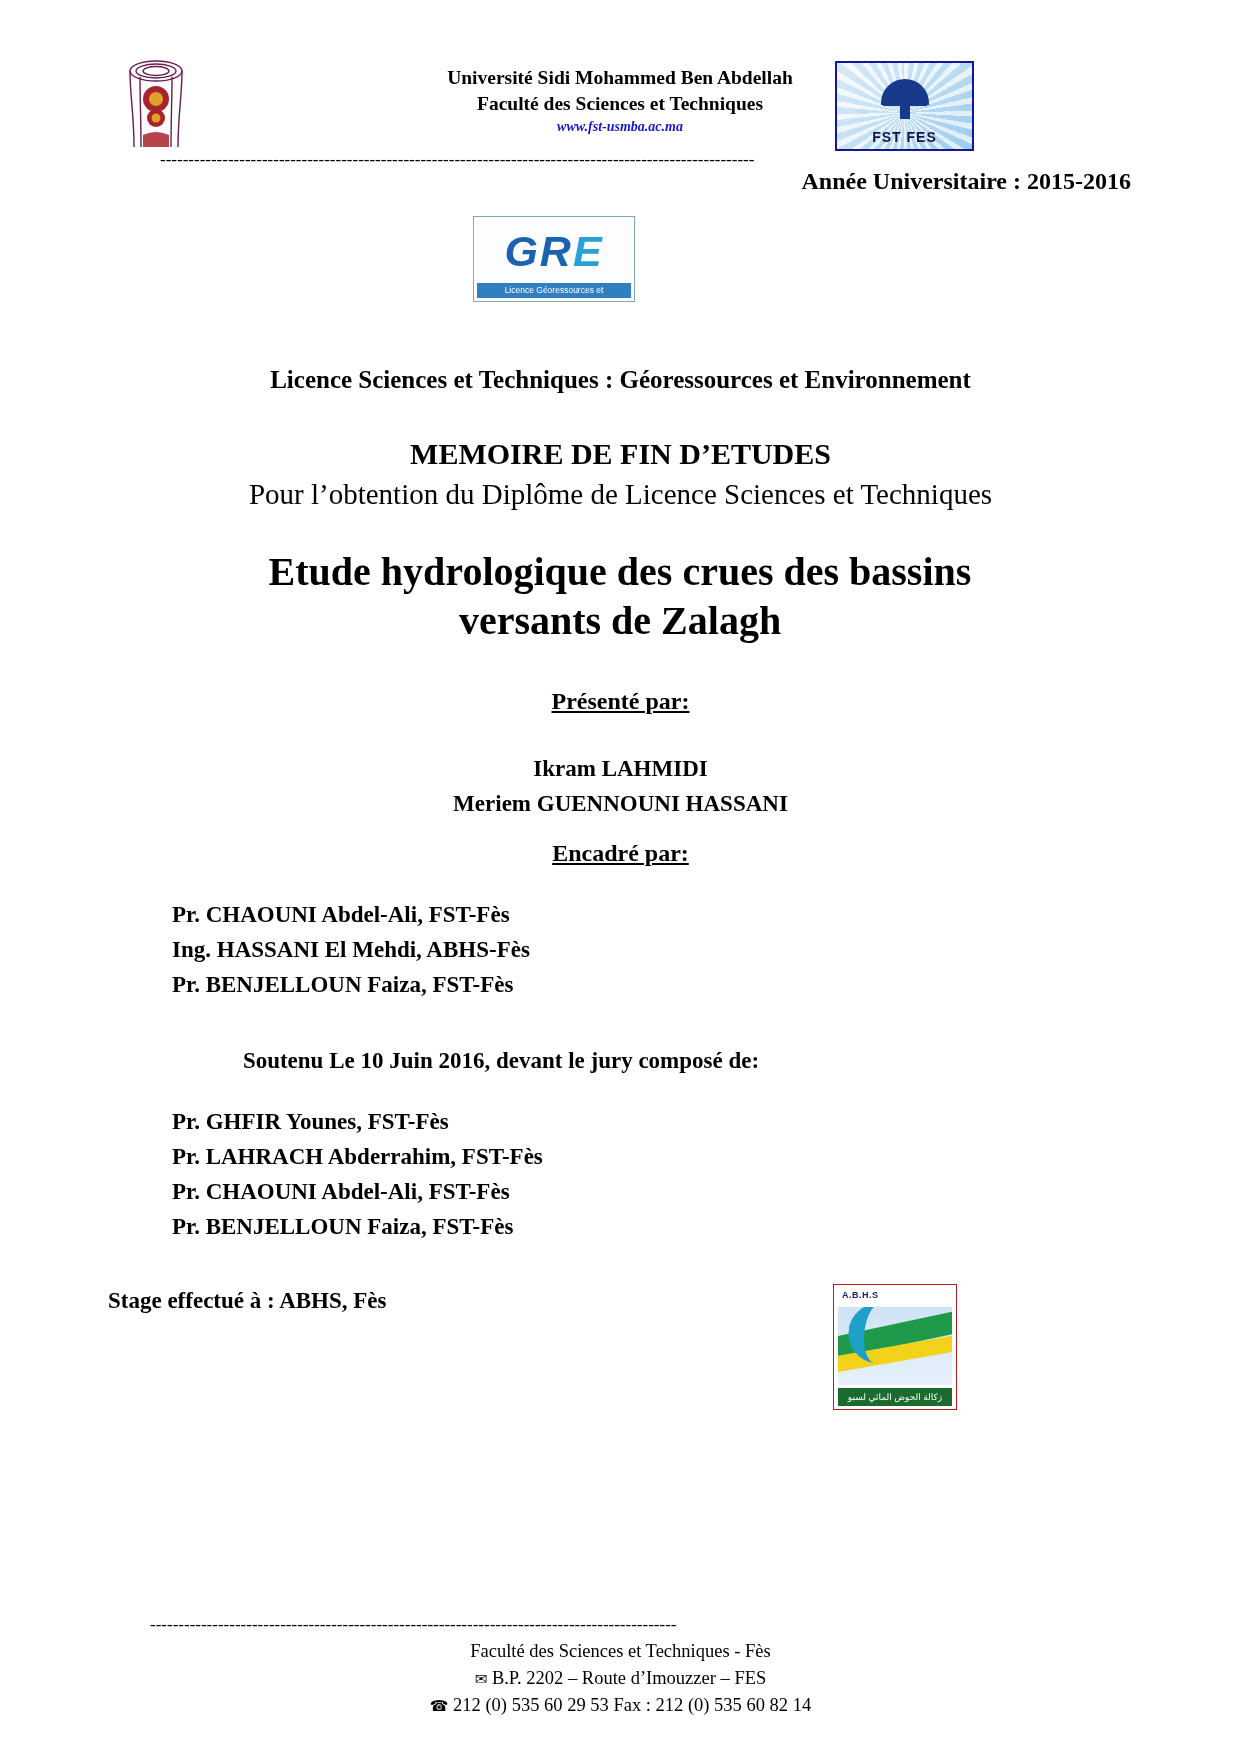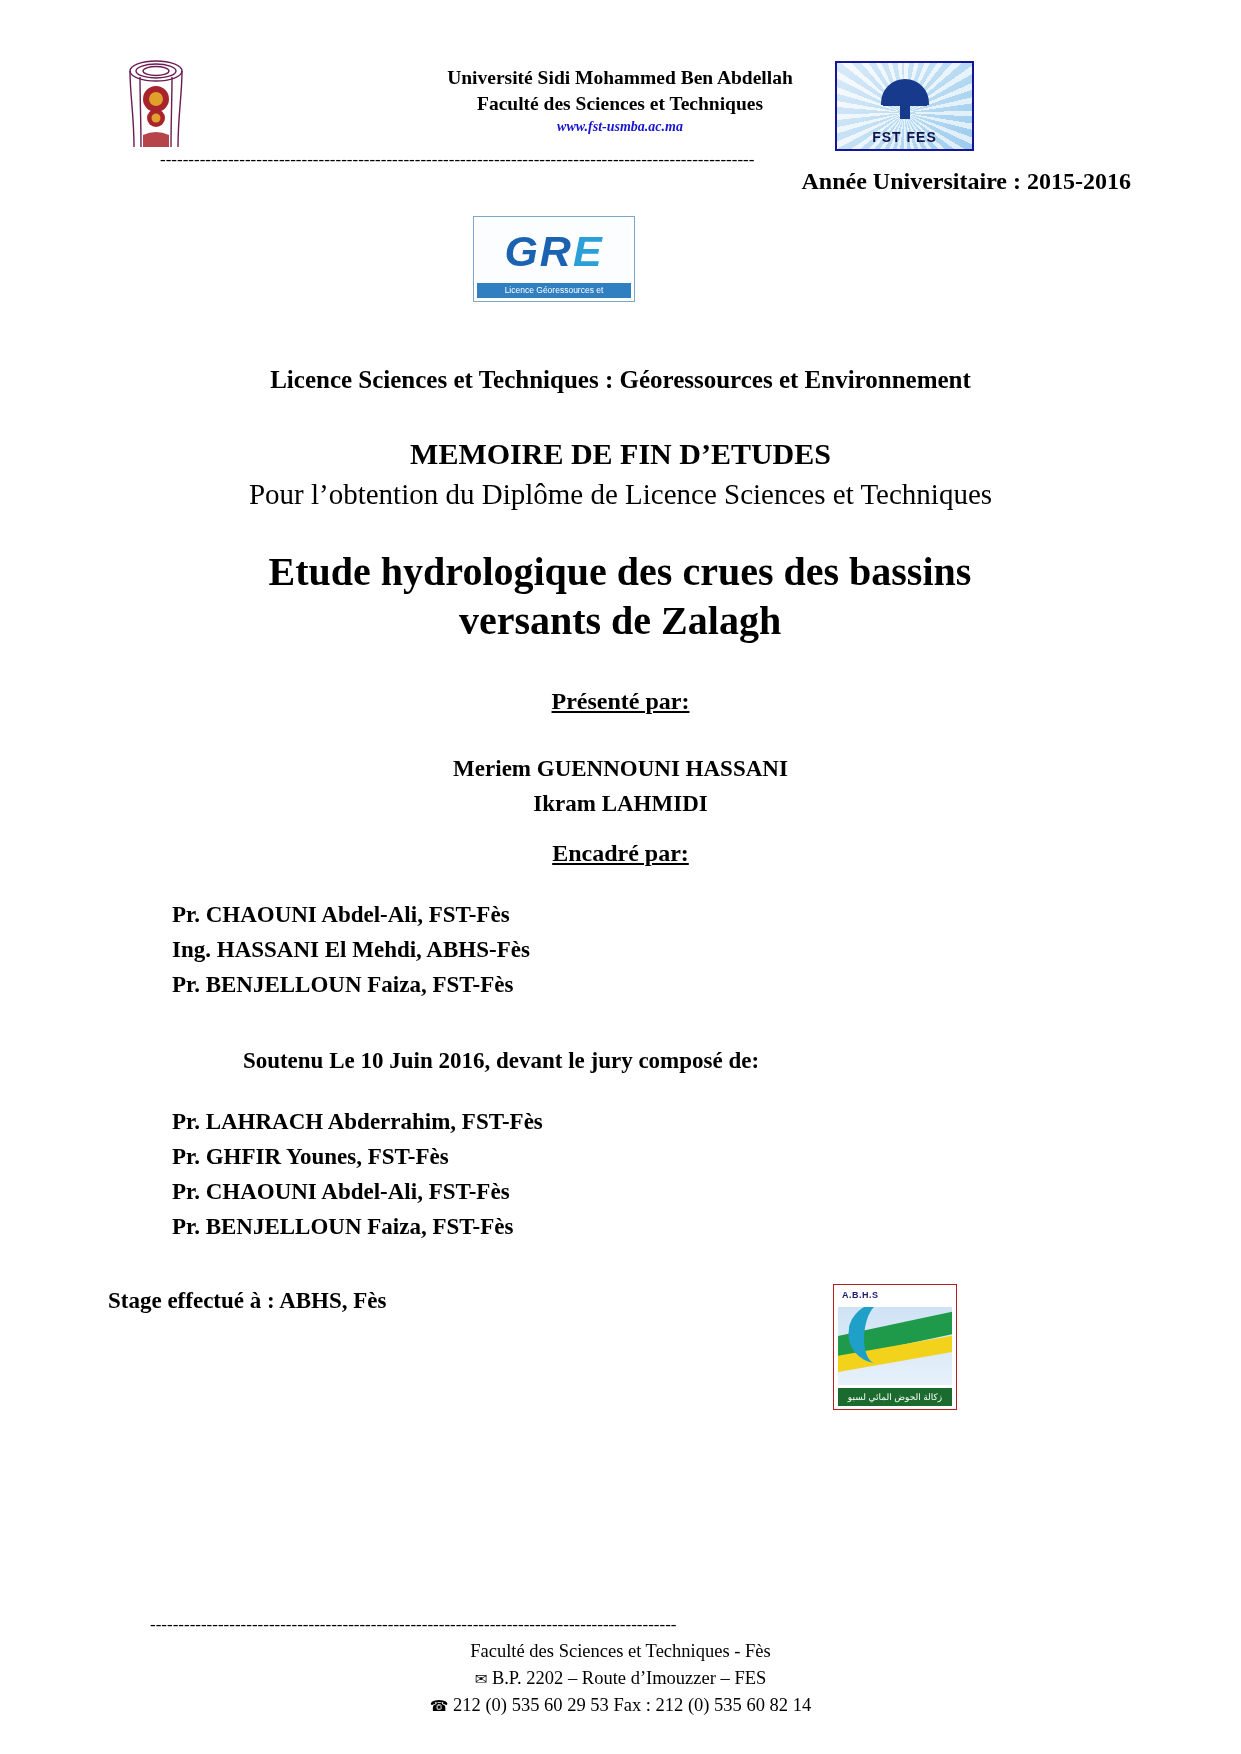--- a/index.html
+++ b/index.html
@@ -428,37 +428,37 @@
   <div class="pour">Pour l’obtention du Diplôme de Licence Sciences et Techniques</div>
 
   <div class="title">
     <div>Etude hydrologique des crues des bassins</div>
     <div>versants de Zalagh</div>
   </div>
 
   <div class="presente"><span>Présenté par:</span></div>
 
   <div class="authors">
+    <div>Ikram LAHMIDI</div>
     <div>Meriem GUENNOUNI HASSANI</div>
-    <div>Ikram LAHMIDI</div>
   </div>
 
   <div class="encadre"><span>Encadré par:</span></div>
 
   <div class="supervisors">
     <div>Pr. CHAOUNI Abdel-Ali, FST-Fès</div>
     <div>Ing. HASSANI El Mehdi, ABHS-Fès</div>
     <div>Pr. BENJELLOUN Faiza, FST-Fès</div>
   </div>
 
   <div class="soutenu">Soutenu Le 10 Juin 2016,  devant le jury composé de:</div>
 
   <div class="jury">
+    <div>Pr. GHFIR Younes, FST-Fès</div>
     <div>Pr. LAHRACH Abderrahim, FST-Fès</div>
-    <div>Pr. GHFIR Younes, FST-Fès</div>
     <div>Pr. CHAOUNI Abdel-Ali, FST-Fès</div>
     <div>Pr. BENJELLOUN Faiza, FST-Fès</div>
   </div>
 
   <div class="stage">Stage effectué à : ABHS, Fès</div>
 
   <div class="abhs-logo">
     <div class="abhs-top">
       <div class="abhs-label">A.B.H.S</div>
     </div>

